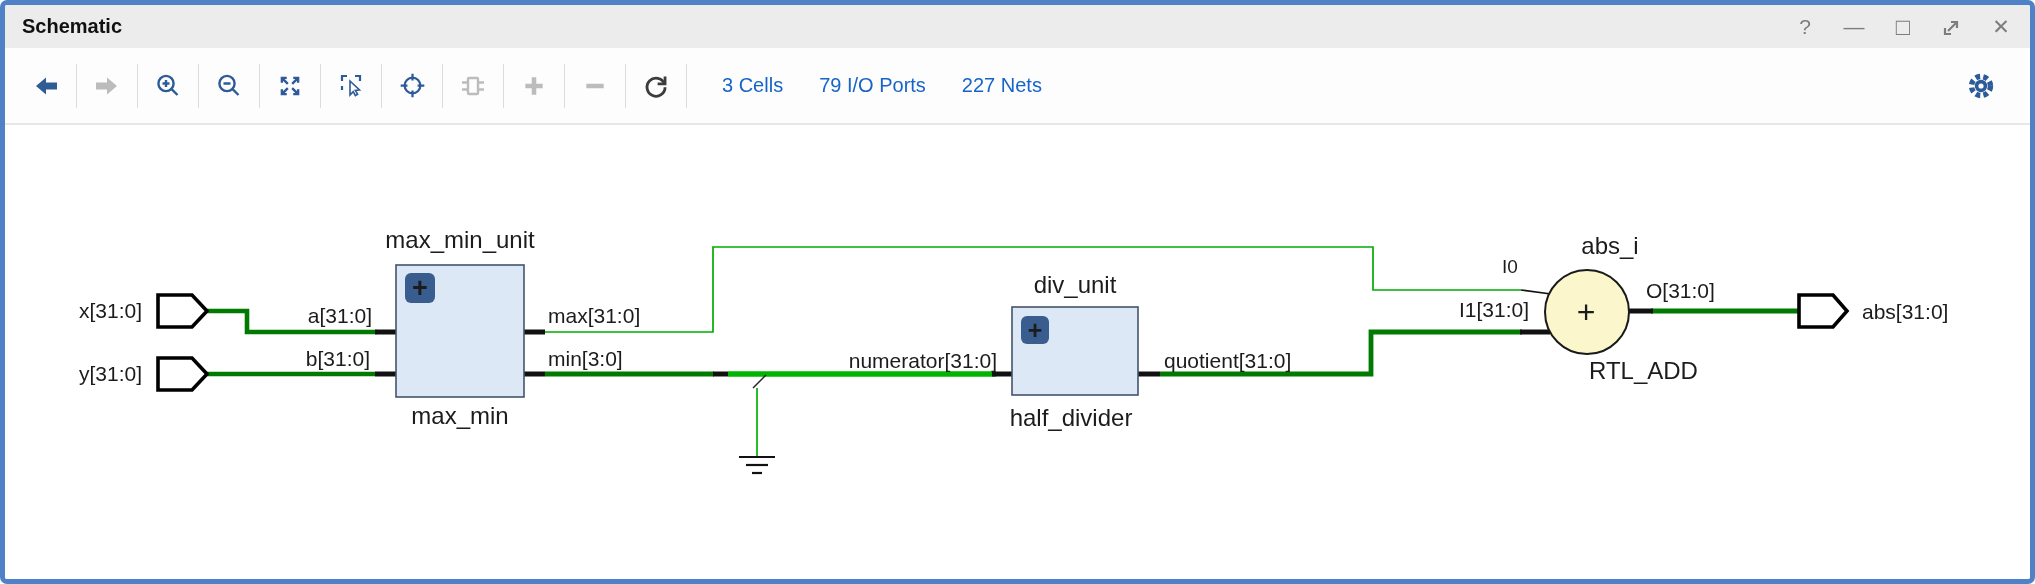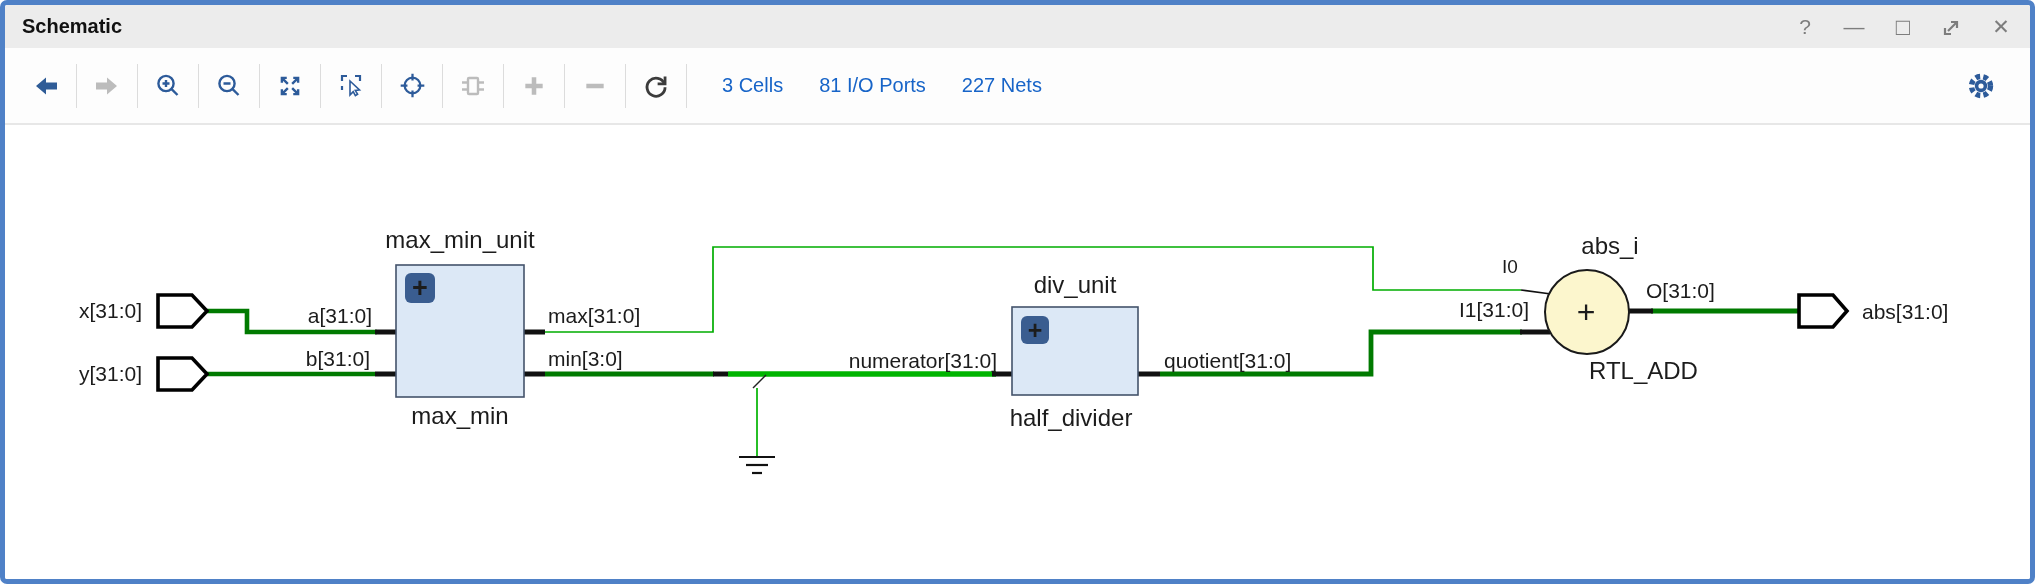--- a/index.html
+++ b/index.html
@@ -144,21 +144,21 @@
     <button class="tbtn">
       <svg width="27" height="27" viewBox="0 0 24 24">
         <path d="M19 10.5 A 8 8 0 1 0 19.6 13.5" stroke="#3c3c3c" stroke-width="2.5" fill="none"></path>
         <path d="M19.6 4 V10.5 H13" stroke="#3c3c3c" stroke-width="2.5" fill="none"></path>
       </svg>
     </button>
     <div class="sep"></div>
 
     <div class="stats">
       <span class="statlink">3 Cells</span>
-      <span class="statlink">81 I/O Ports</span>
+      <span class="statlink">79 I/O Ports</span>
       <span class="statlink">227 Nets</span>
     </div>
 
     <div class="gear-wrap">
       <button class="tbtn">
         <svg width="30" height="30" viewBox="0 0 30 30">
           <circle cx="15" cy="15" r="9.5" fill="none" stroke="#2d5b9a" stroke-width="5.4" stroke-dasharray="4.6 3.2"></circle>
           <circle cx="15" cy="15" r="6.2" fill="#2d5b9a"></circle>
           <circle cx="15" cy="15" r="2.6" fill="#fdfdfd"></circle>
         </svg>

